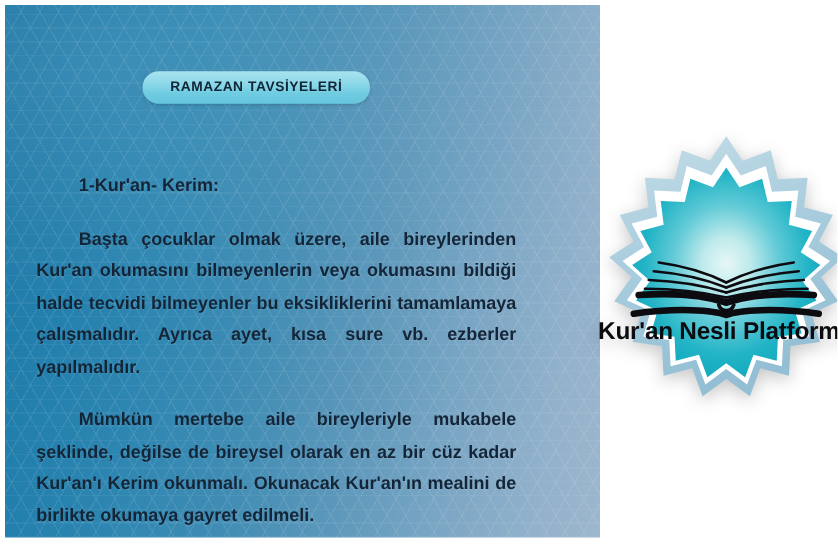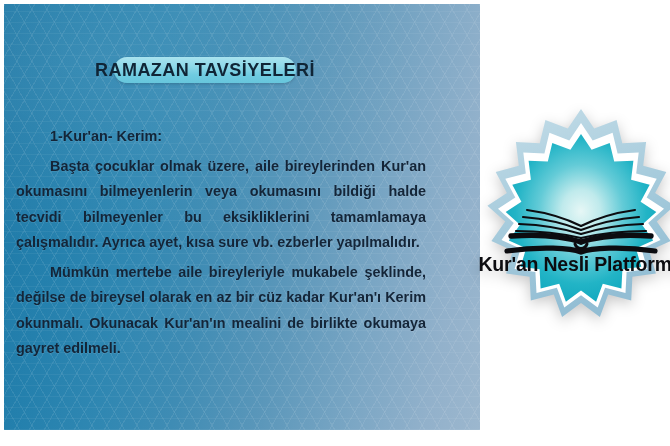--- a/index.html
+++ b/index.html
@@ -65,41 +65,41 @@
     width: 182px;
     height: 26px;
     border-radius: 13px;
     background: linear-gradient(180deg, #a9e3ef 0%, #8fd9e9 35%, #6ecbe0 70%, #67c6dc 100%);
     box-shadow: 0 1px 3px rgba(0,0,0,.18);
     display: flex;
     align-items: center;
     justify-content: center;
   }
   .title-banner-text {
-    font-size: 18px;
+    font-size: 11px;
     font-weight: bold;
     letter-spacing: .45px;
     color: #102536;
     white-space: nowrap;
   }
 
   
   .body-copy {
     position: absolute;
     left: 12px;
     top: 120px;
     width: 418px;
     color: #142538;
     font-size: 14.4px;
     font-weight: bold;
     line-height: 25.5px;
     text-shadow: 0 1px 0 rgba(255,255,255,.08);
   }
   .body-copy p {
-    margin: 4px;
+    margin: 17px;
     text-indent: 34px;
   }
   .body-copy p.justified {
     text-align: justify;
     text-align-last: left;
   }
   .body-copy p + p {
     margin-top: 0px;
   }
 

